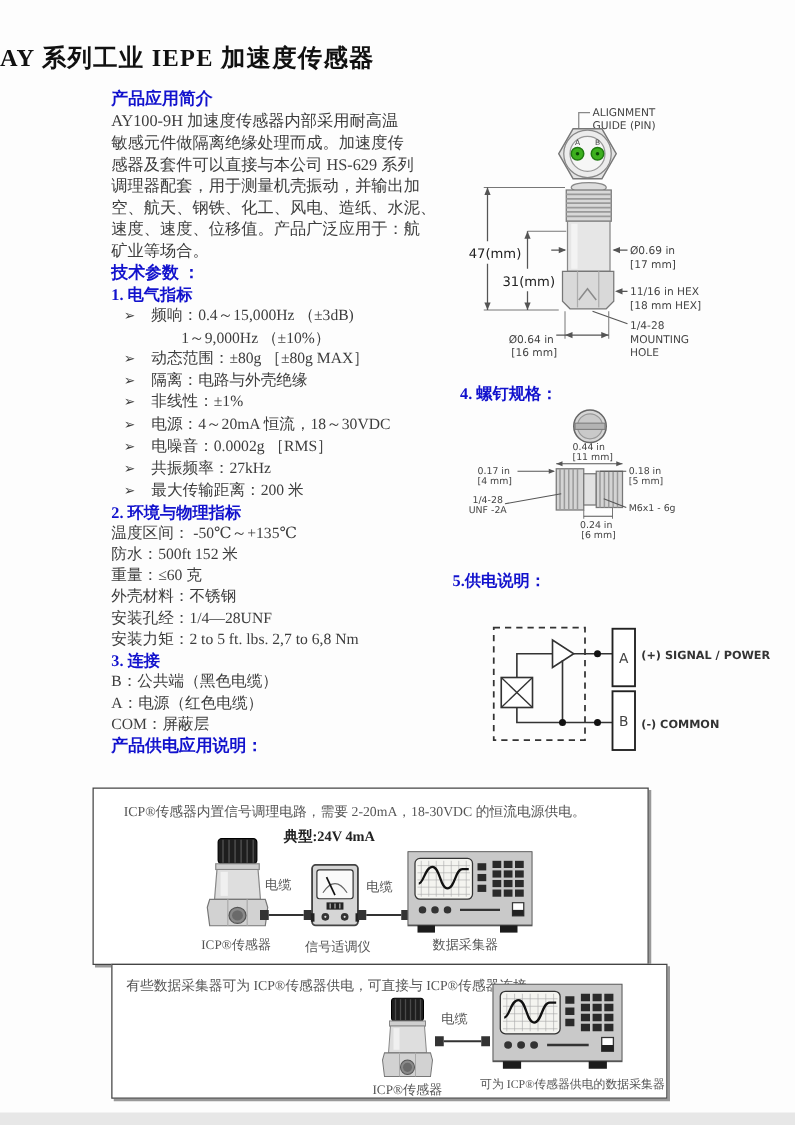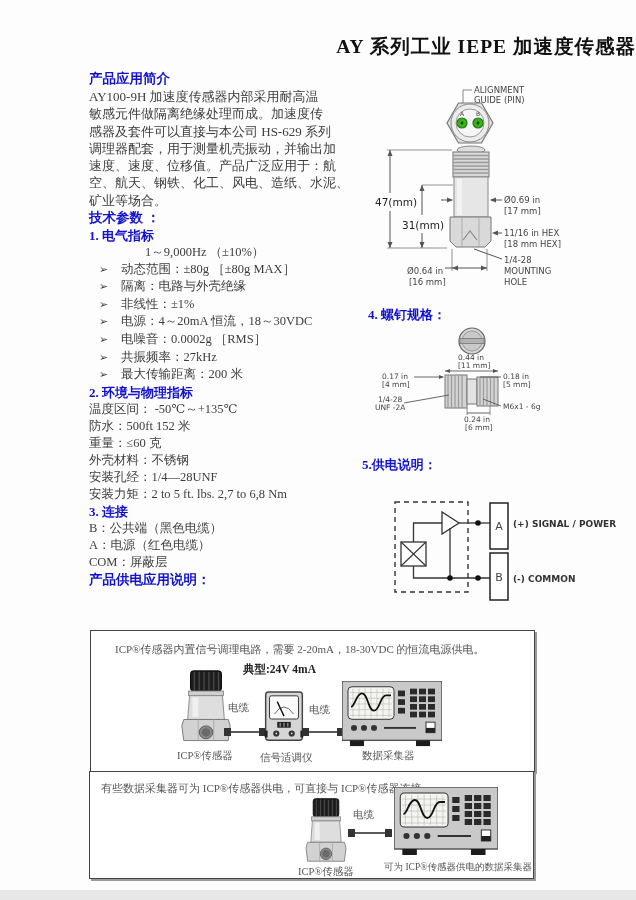--- a/index.html
+++ b/index.html
@@ -1,20 +1,20 @@
 <!DOCTYPE html>
 <html><head>
 <meta charset="utf-8">
 <style>
   html,body{margin:0;padding:0;background:#888;}
   #page{position:relative;width:636px;height:900px;background:#fdfdfd;overflow:hidden;
         font-family:"Liberation Serif","DejaVu Serif",serif;color:#414141;}
   .abs{position:absolute;}
   
-  #title{top:33px;left:0;width:636px;text-align:right;font-size:19.5px;font-weight:bold;color:#111;letter-spacing:1px;}
+  #title{top:33px;left:0;width:636px;text-align:left;font-size:19.5px;font-weight:bold;color:#111;letter-spacing:1px;}
   
   #leftcol{top:70px;left:89px;width:296px;}
   .h-blue{color:#1212cd;font-weight:bold;font-size:13.5px;line-height:18px;}
   .h-blue-sm{color:#1212cd;font-weight:bold;font-size:13px;line-height:17px;}
   .para-line{font-size:13px;line-height:17.3px;color:#3d3d3d;}
   .spec-row{font-size:12.5px;line-height:16.6px;color:#3d3d3d;white-space:nowrap;}
   .spec-row .bullet{display:inline-block;width:22px;padding-left:10px;color:#3d3d3d;font-family:"DejaVu Sans",sans-serif;font-size:11px;}
   .spec-row.cont{padding-left:56px;}
   .plain-row{font-size:12.5px;line-height:17px;color:#3d3d3d;white-space:nowrap;}
   
@@ -38,27 +38,28 @@
 <div id="page">
 
   <div id="title" class="abs">AY 系列工业 IEPE 加速度传感器</div>
 
   <div id="leftcol" class="abs">
     <div class="h-blue">产品应用简介</div>
     <div class="para-line">AY100-9H 加速度传感器内部采用耐高温</div>
     <div class="para-line">敏感元件做隔离绝缘处理而成。加速度传</div>
     <div class="para-line">感器及套件可以直接与本公司 HS-629 系列</div>
     <div class="para-line">调理器配套，用于测量机壳振动，并输出加</div>
+    <div class="para-line">空、航天、钢铁、化工、风电、造纸、水泥、</div>
     <div class="para-line">速度、速度、位移值。产品广泛应用于：航</div>
-    <div class="para-line">空、航天、钢铁、化工、风电、造纸、水泥、</div>
     <div class="para-line">矿业等场合。</div>
 
     <div class="h-blue">技术参数 ：</div>
     <div class="h-blue-sm">1. 电气指标</div>
 
+    <div class="spec-row"><span class="bullet">➢</span><span>频响：0.4～15,000Hz （±3dB)</span></div>
     <div class="spec-row cont"><span>1～9,000Hz （±10%）</span></div>
     <div class="spec-row"><span class="bullet">➢</span><span>动态范围：±80g ［±80g MAX］</span></div>
     <div class="spec-row"><span class="bullet">➢</span><span>隔离：电路与外壳绝缘</span></div>
     <div class="spec-row"><span class="bullet">➢</span><span>非线性：±1%</span></div>
     <div class="spec-row"><span class="bullet">➢</span><span>电源：4～20mA 恒流，18～30VDC</span></div>
     <div class="spec-row"><span class="bullet">➢</span><span>电噪音：0.0002g ［RMS］</span></div>
     <div class="spec-row"><span class="bullet">➢</span><span>共振频率：27kHz</span></div>
     <div class="spec-row"><span class="bullet">➢</span><span>最大传输距离：200 米</span></div>
 
     <div class="h-blue-sm">2. 环境与物理指标</div>
@@ -232,21 +233,21 @@
     <circle cx="65" cy="93" r="2.8" fill="#111"></circle>
     <circle cx="93" cy="93" r="2.8" fill="#111"></circle>
     <rect x="105" y="18" width="18" height="46" fill="#fff" stroke="#222" stroke-width="1.5"></rect>
     <rect x="105" y="68" width="18" height="47" fill="#fff" stroke="#222" stroke-width="1.5"></rect>
     <text x="114" y="45" font-size="11" text-anchor="middle" class="dtxt">A</text>
     <text x="114" y="96" font-size="11" text-anchor="middle" class="dtxt">B</text>
     <text x="128" y="42" font-size="9" class="term-label">(+) SIGNAL / POWER</text>
     <text x="128" y="97" font-size="9" class="term-label">(-) COMMON</text>
   </svg>
 
-  <div class="abs app-box" style="left:90px;top:630px;width:443px;height:140px;">
+  <div class="abs app-box" style="left:74px;top:630px;width:443px;height:140px;">
     <div class="abs box-text" style="left:24px;top:11px;">ICP®传感器内置信号调理电路，需要 2-20mA，18-30VDC 的恒流电源供电。</div>
     <div class="abs box-typical" style="left:152px;top:31px;">典型:24V   4mA</div>
 
     <svg class="abs" style="left:86px;top:38px;" width="58" height="78" viewBox="0 0 60 85" preserveAspectRatio="none">
       <rect x="14" y="2" width="32" height="22" rx="3" fill="#1e1e1e" stroke="#000"></rect>
       <g stroke="#4a4a4a" stroke-width="1.3">
         <line x1="18" y1="3" x2="18" y2="23"></line>
           <line x1="23" y1="3" x2="23" y2="23"></line>
           <line x1="28" y1="3" x2="28" y2="23"></line>
         <line x1="33" y1="3" x2="33" y2="23"></line>

